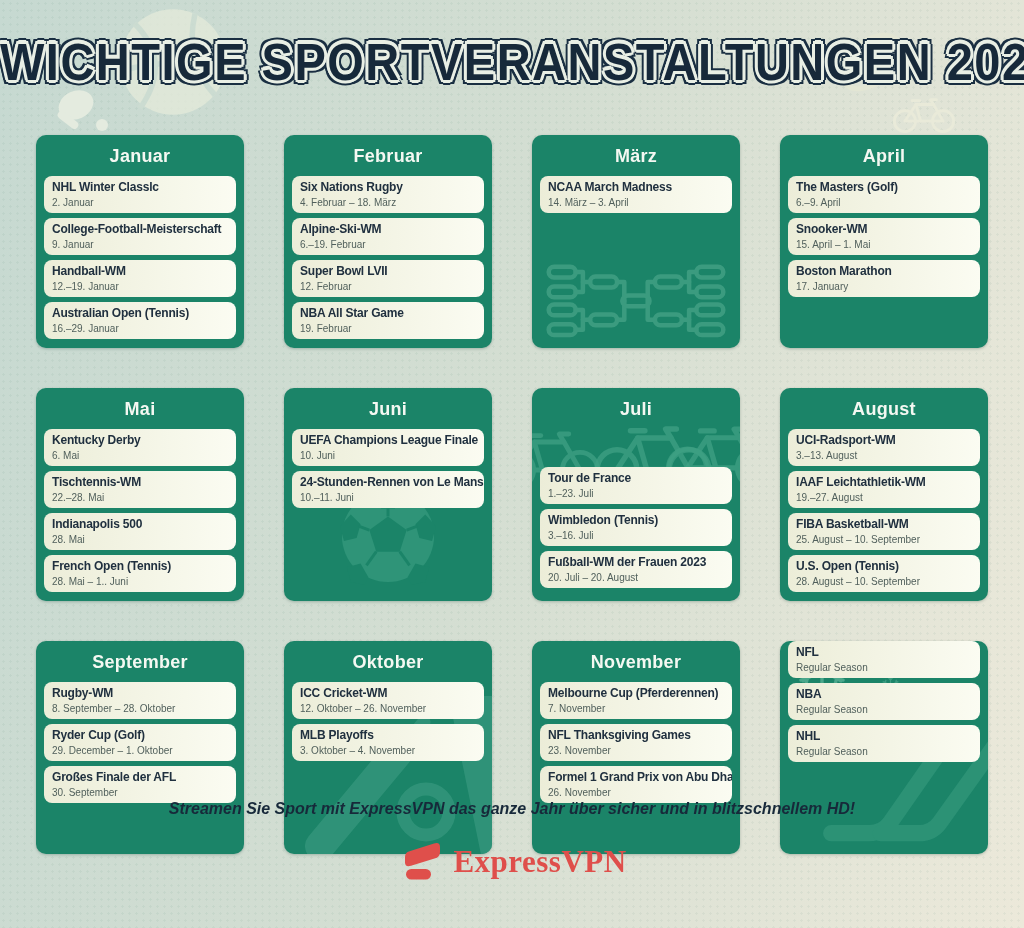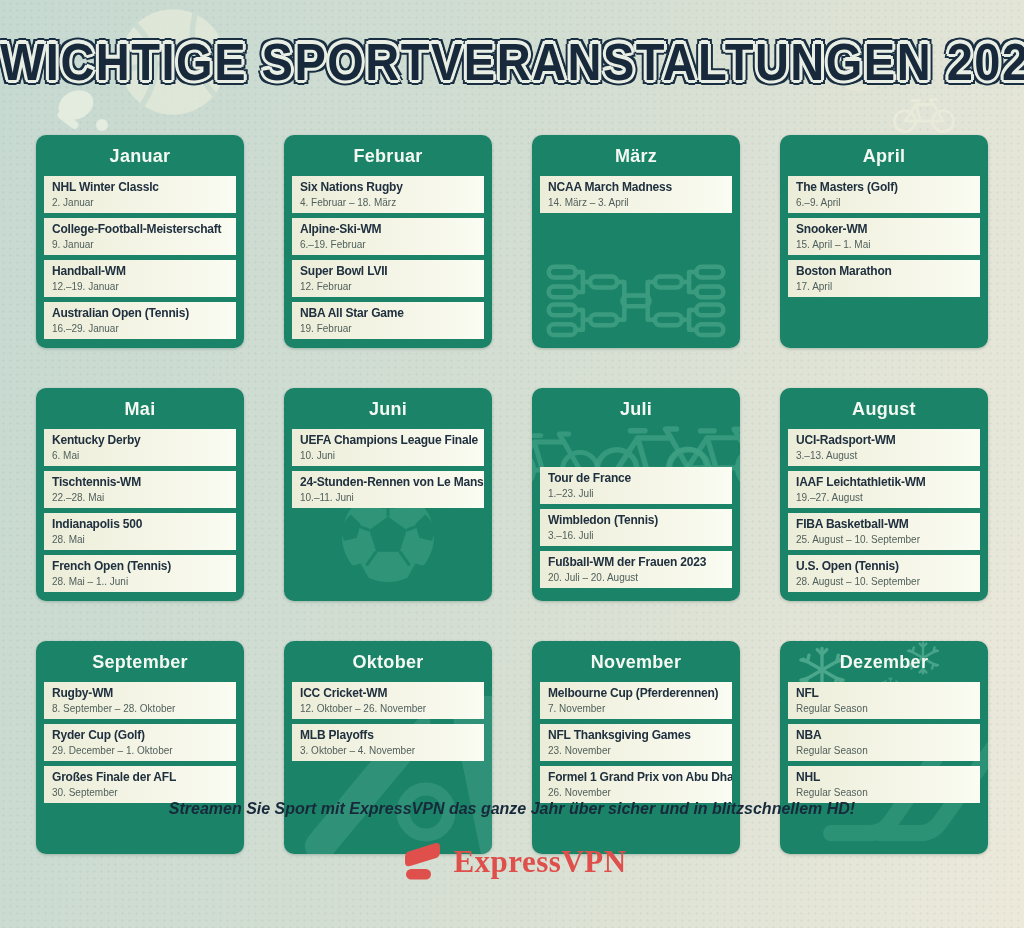--- a/index.html
+++ b/index.html
@@ -22,21 +22,21 @@
       -5px 0 0 #1a2f42, 5px 0 0 #1a2f42, 0 -5px 0 #1a2f42, 0 5px 0 #1a2f42;
     z-index:2;}
   .hdr-deco{position:absolute;z-index:1;}
   .grid{position:absolute;top:135px;left:36px;width:952px;display:grid;
     grid-template-columns:repeat(4,1fr);column-gap:16px;row-gap:8px;z-index:1;gap:40px;}
   .card{position:relative;height:213px;background:#1b8468;border-radius:10px;
     padding:0 8px;box-sizing:border-box;overflow:hidden;box-shadow:0 1px 3px rgba(0,55,40,.25);}
   .month{margin:0;padding:11px 0 9px;text-align:center;color:#f4f8f2;font-size:18px;
     font-weight:800;letter-spacing:.3px;position:relative;z-index:2;}
   .ev{position:relative;z-index:2;background:linear-gradient(90deg,#ecedd8 0%,#fbfcf2 100%);
-    border-radius:0;padding:4px 8px;margin-bottom:5px;height:37px;box-sizing:border-box;overflow:hidden;}
+    border-radius:8px;padding:4px 8px;margin-bottom:5px;height:37px;box-sizing:border-box;overflow:hidden;}
   .ev-t{font-size:12px;font-weight:700;color:#20303f;line-height:1.3;white-space:nowrap;letter-spacing:-.2px;}
   .ev-d{font-size:10px;color:#51605c;line-height:1.25;margin-top:1px;white-space:nowrap;}
   .deco{position:absolute;z-index:1;}
   .spacer38{height:38px;}
   .tagline{position:absolute;top:800px;left:0;right:0;text-align:center;font-style:italic;
     font-weight:700;font-size:16px;color:#17293a;z-index:1;}
   .logo{position:absolute;top:840px;left:0;right:0;display:flex;justify-content:center;
     align-items:center;gap:10px;z-index:1;}
   .logo-text{font-family:"Liberation Serif",serif;font-weight:700;font-size:31px;
     color:#df4f4b;letter-spacing:.5px;}
@@ -182,21 +182,21 @@
     <div class="ev">
       <div class="ev-t">The Masters (Golf)</div>
       <div class="ev-d">6.–9. April</div>
     </div>
     <div class="ev">
       <div class="ev-t">Snooker-WM</div>
       <div class="ev-d">15. April – 1. Mai</div>
     </div>
     <div class="ev">
       <div class="ev-t">Boston Marathon</div>
-      <div class="ev-d">17. April</div>
+      <div class="ev-d">17. January</div>
     </div>
   </article>
 
   <article class="card">
     <h2 class="month">Mai</h2>
     <div class="ev">
       <div class="ev-t">Kentucky Derby</div>
       <div class="ev-d">6. Mai</div>
     </div>
     <div class="ev">
@@ -350,21 +350,20 @@
       </svg>
     <svg class="deco" style="left:102px;top:36px;color:#54ad92;opacity:.6" width="17" height="17">
         <use href="#flake"></use>
       </svg>
     <svg class="deco" style="left:34px;bottom:-8px" width="200" height="130" viewBox="0 0 210 130">
       <g stroke="#2f9478" stroke-width="17" fill="none" stroke-linecap="round" opacity=".85">
         <path d="M158,-20 L80,92 Q72,103 58,103 L18,103"></path>
         <path d="M212,-20 L132,92 Q124,103 110,103 L70,103"></path>
       </g>
     </svg>
-    <h2 class="month">Dezember</h2>
     <div class="ev">
       <div class="ev-t">NFL</div>
       <div class="ev-d">Regular Season</div>
     </div>
     <div class="ev">
       <div class="ev-t">NBA</div>
       <div class="ev-d">Regular Season</div>
     </div>
     <div class="ev">
       <div class="ev-t">NHL</div>

